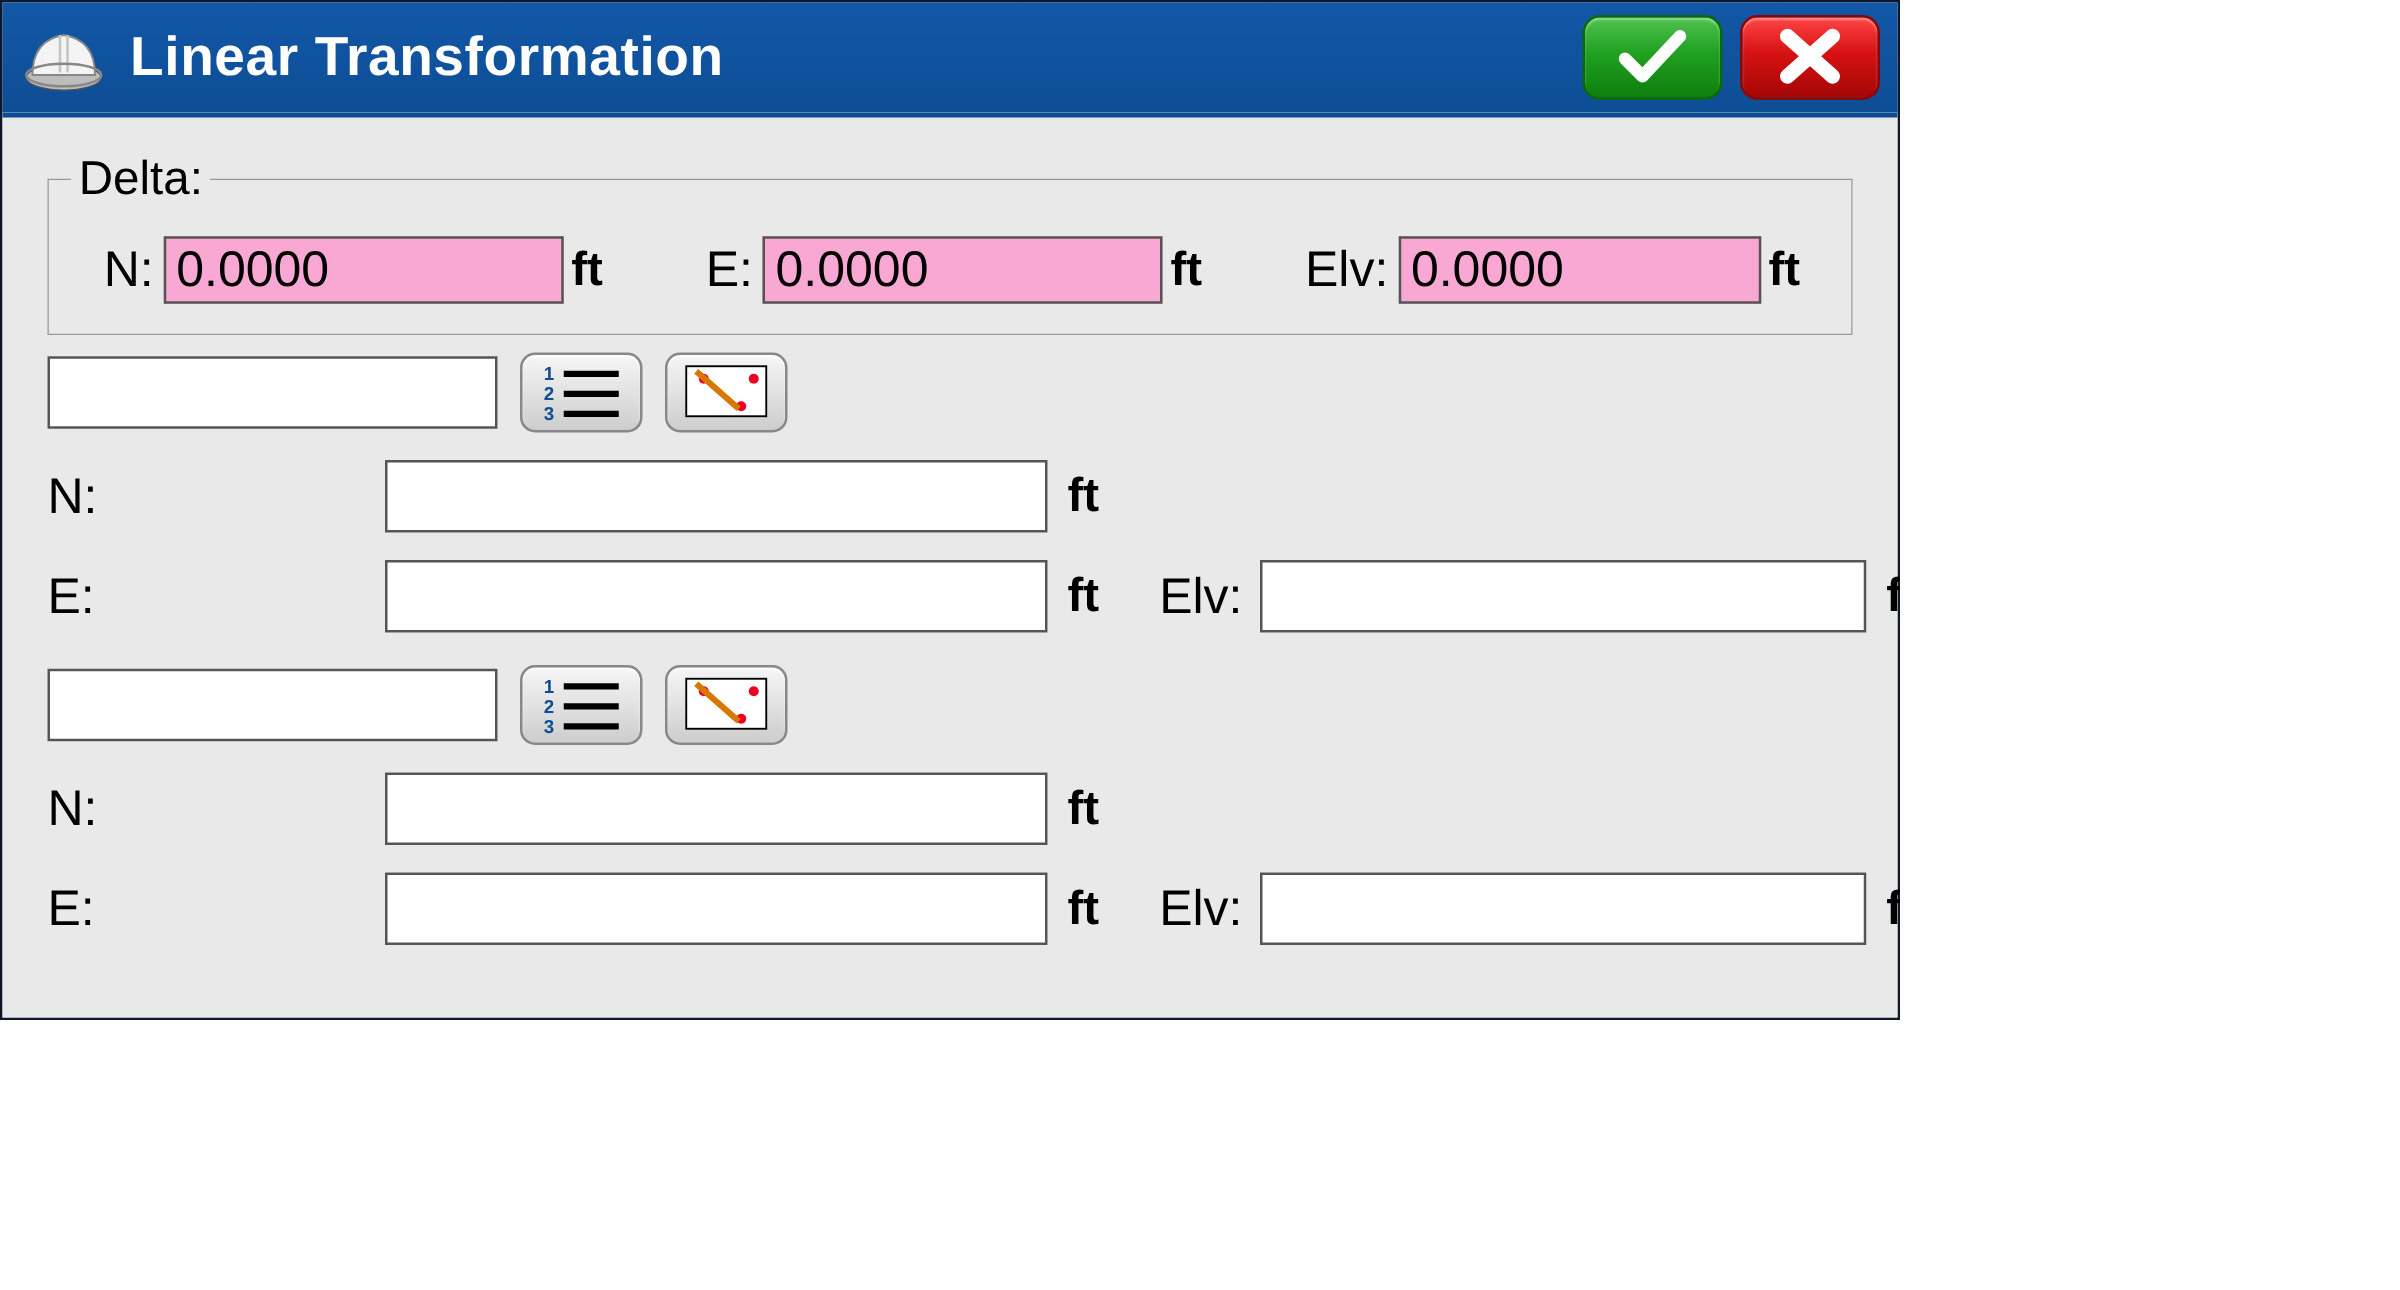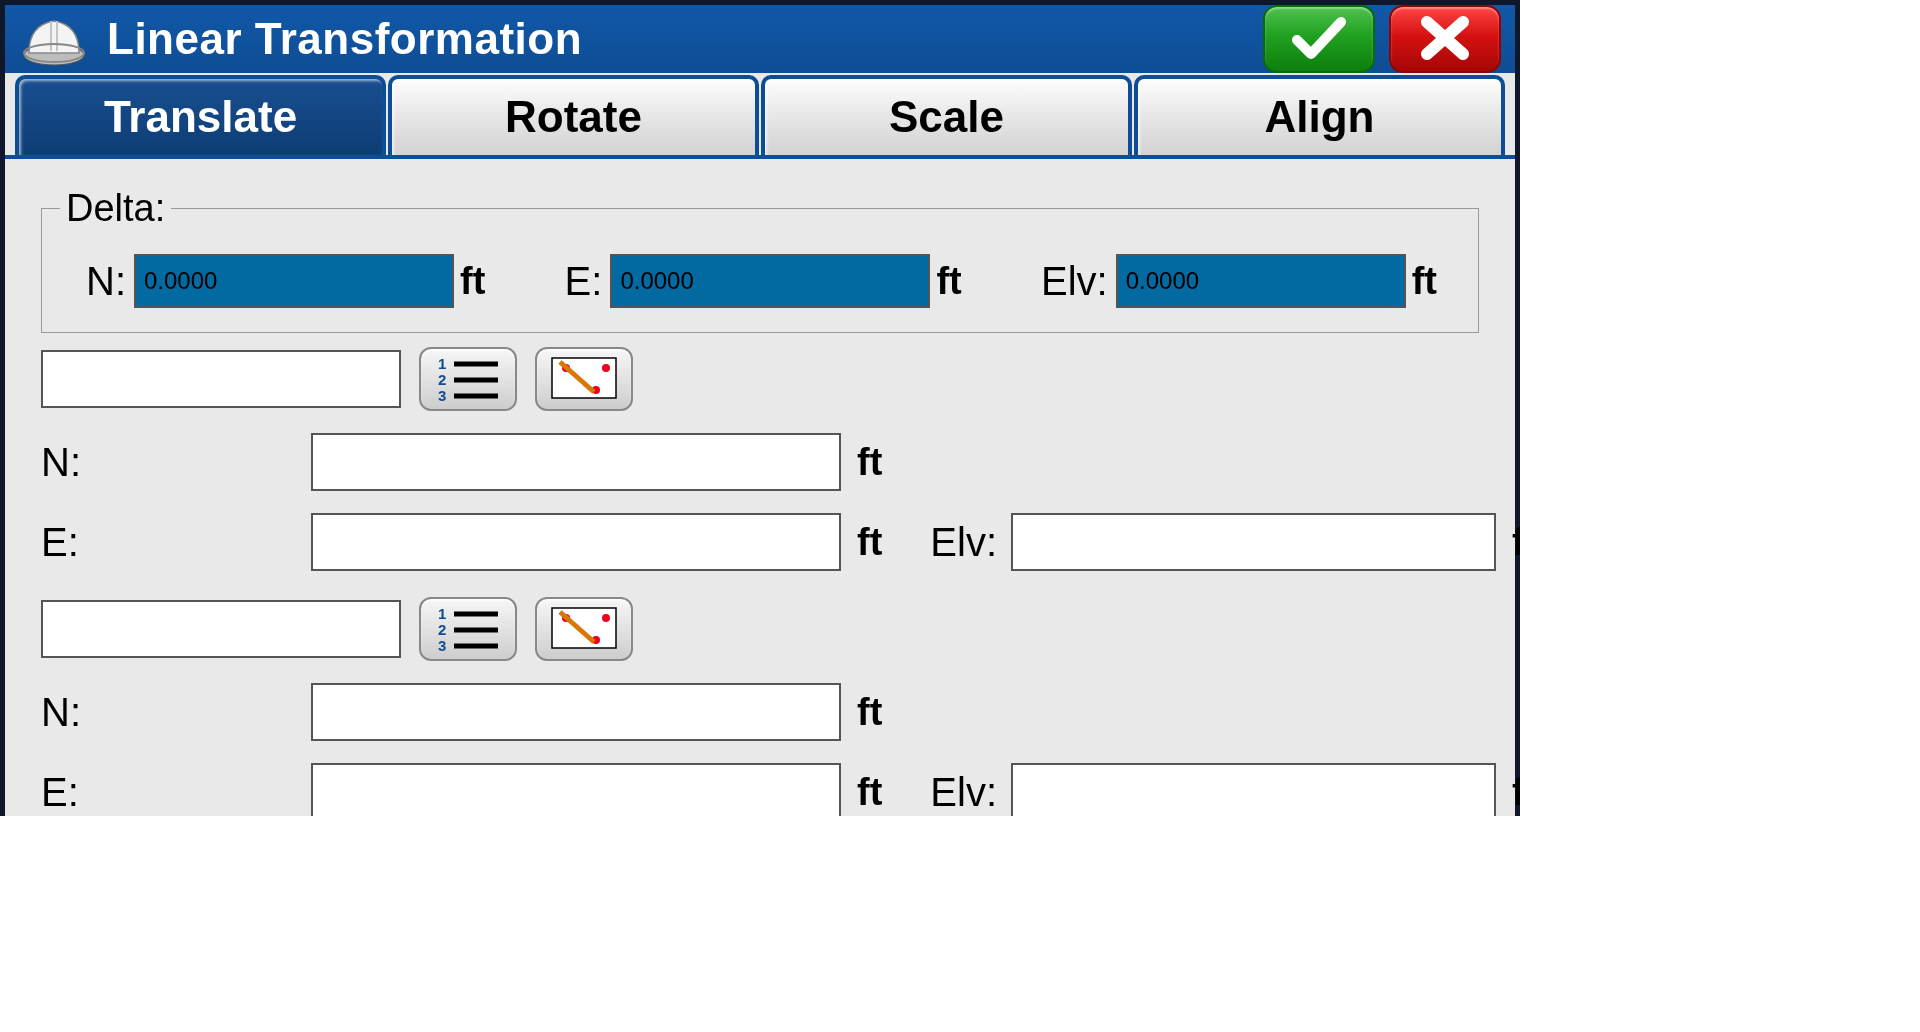--- a/index.html
+++ b/index.html
@@ -5,21 +5,21 @@
     * { box-sizing: border-box; margin: 0; padding: 0; }
     body {
       font-family: "Segoe UI", Tahoma, Arial, sans-serif;
       background: #fff;
       width: 1520px;
       height: 816px;
     }
     .window {
       width: 1520px;
       height: 816px;
-      border: 5px solid #0f172a;
+      border: 2px solid #0f172a;
       display: flex;
       flex-direction: column;
       background: #e9e9e9;
     }
     .titlebar {
       height: 88px;
       background: linear-gradient(to bottom, #1258a8 0%, #0d4d94 100%);
       display: flex;
       align-items: center;
       padding: 0 14px;
@@ -108,23 +108,23 @@
       display: flex;
       align-items: center;
       gap: 14px;
       padding: 6px 26px 2px 26px;
     }
     .delta-row .group { display: flex; align-items: center; }
     .delta-row .lbl { font-size: 40px; margin-right: 8px; }
     .delta-row input {
       height: 54px;
       border: 2px solid #555;
-      font-size: 24px;
+      font-size: 40px;
       padding: 2px 8px;
-      background: #0369a1;
+      background: #f9a8d4;
     }
     .spacer-flex { flex: 1; }
     .unit { font-size: 38px; font-weight: 700; margin-left: 6px; }
 
     .form-grid {
       display: grid;
       grid-template-columns: 260px 1fr 40px 100px 1fr 40px;
       column-gap: 10px;
       row-gap: 22px;
       align-items: center;
@@ -185,26 +185,20 @@
     </button>
     <button class="titlebar-btn cancel-btn">
       <span>
         <svg viewBox="0 0 56 48">
             <path d="M10 8 L46 40 M46 8 L10 40" stroke="#fff" stroke-width="12" stroke-linecap="round"></path>
           </svg>
       </span>
     </button>
   </div>
 
-  <div class="tabs">
-    <div class="tab active">Translate</div>
-    <div class="tab">Rotate</div>
-    <div class="tab">Scale</div>
-    <div class="tab">Align</div>
-  </div>
 
   <div class="content">
     <fieldset class="delta">
       <legend>Delta:</legend>
       <div class="delta-row">
         <div class="group">
           <span class="lbl">N:</span>
           <input style="width: 320px;" value="0.0000">
           <span class="unit">ft</span>
         </div>

